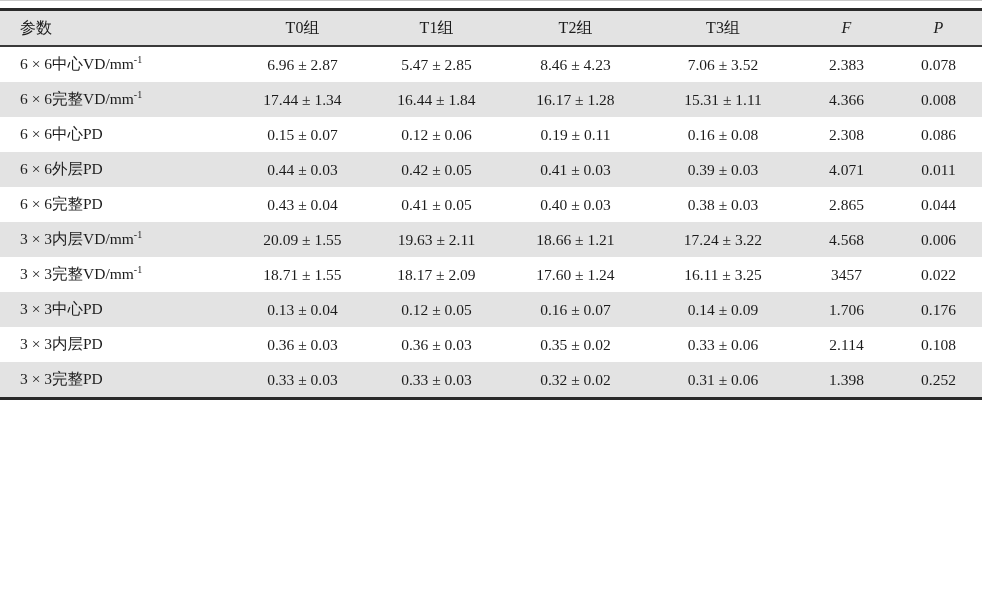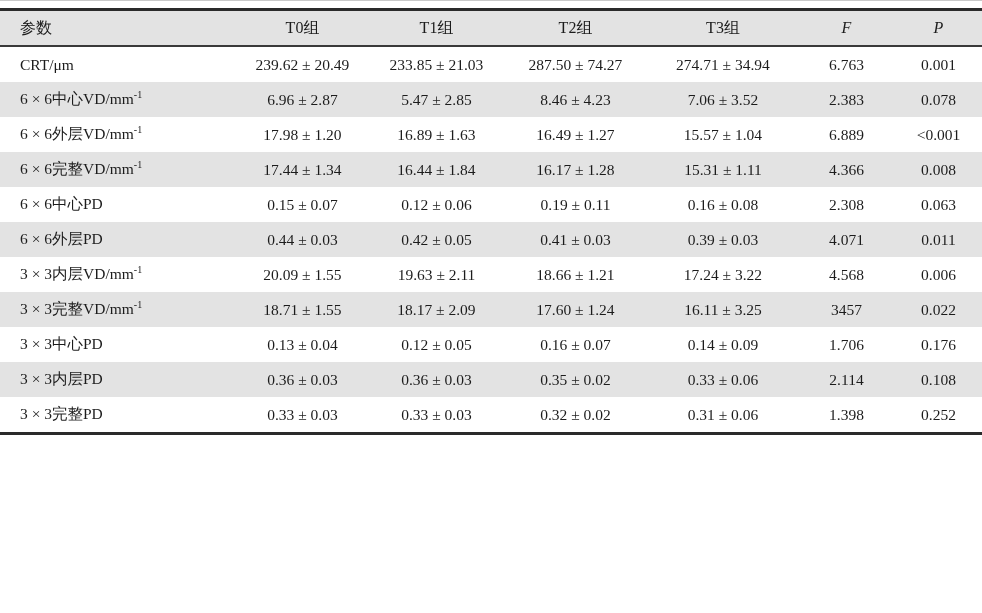--- a/index.html
+++ b/index.html
@@ -93,72 +93,63 @@
           <th>T0组</th>
           <th>T1组</th>
           <th>T2组</th>
           <th>T3组</th>
           <th class="italic">F</th>
           <th class="italic">P</th>
         </tr>
       </thead>
     <tbody>
         <tr>
-          <th class="param-cell"><span>CRT/μm</span></th>
-          <td>239.62 ± 20.49</td>
-          <td>233.85 ± 21.03</td>
-          <td>287.50 ± 74.27</td>
-          <td>274.71 ± 34.94</td>
-          <td>6.763</td>
-          <td>0.001</td>
-        </tr>
-        <tr>
           <th class="param-cell"><span>6 × 6中心VD/mm</span><sup>-1</sup></th>
           <td>6.96 ± 2.87</td>
           <td>5.47 ± 2.85</td>
           <td>8.46 ± 4.23</td>
           <td>7.06 ± 3.52</td>
           <td>2.383</td>
           <td>0.078</td>
-        </tr>
-        <tr>
-          <th class="param-cell"><span>6 × 6外层VD/mm</span><sup>-1</sup></th>
-          <td>17.98 ± 1.20</td>
-          <td>16.89 ± 1.63</td>
-          <td>16.49 ± 1.27</td>
-          <td>15.57 ± 1.04</td>
-          <td>6.889</td>
-          <td>&lt;0.001</td>
         </tr>
         <tr>
           <th class="param-cell"><span>6 × 6完整VD/mm</span><sup>-1</sup></th>
           <td>17.44 ± 1.34</td>
           <td>16.44 ± 1.84</td>
           <td>16.17 ± 1.28</td>
           <td>15.31 ± 1.11</td>
           <td>4.366</td>
           <td>0.008</td>
         </tr>
         <tr>
           <th class="param-cell"><span>6 × 6中心PD</span></th>
           <td>0.15 ± 0.07</td>
           <td>0.12 ± 0.06</td>
           <td>0.19 ± 0.11</td>
           <td>0.16 ± 0.08</td>
           <td>2.308</td>
-          <td>0.063</td>
+          <td>0.086</td>
         </tr>
         <tr>
           <th class="param-cell"><span>6 × 6外层PD</span></th>
           <td>0.44 ± 0.03</td>
           <td>0.42 ± 0.05</td>
           <td>0.41 ± 0.03</td>
           <td>0.39 ± 0.03</td>
           <td>4.071</td>
           <td>0.011</td>
+        </tr>
+        <tr>
+          <th class="param-cell"><span>6 × 6完整PD</span></th>
+          <td>0.43 ± 0.04</td>
+          <td>0.41 ± 0.05</td>
+          <td>0.40 ± 0.03</td>
+          <td>0.38 ± 0.03</td>
+          <td>2.865</td>
+          <td>0.044</td>
         </tr>
         <tr>
           <th class="param-cell"><span>3 × 3内层VD/mm</span><sup>-1</sup></th>
           <td>20.09 ± 1.55</td>
           <td>19.63 ± 2.11</td>
           <td>18.66 ± 1.21</td>
           <td>17.24 ± 3.22</td>
           <td>4.568</td>
           <td>0.006</td>
         </tr>

